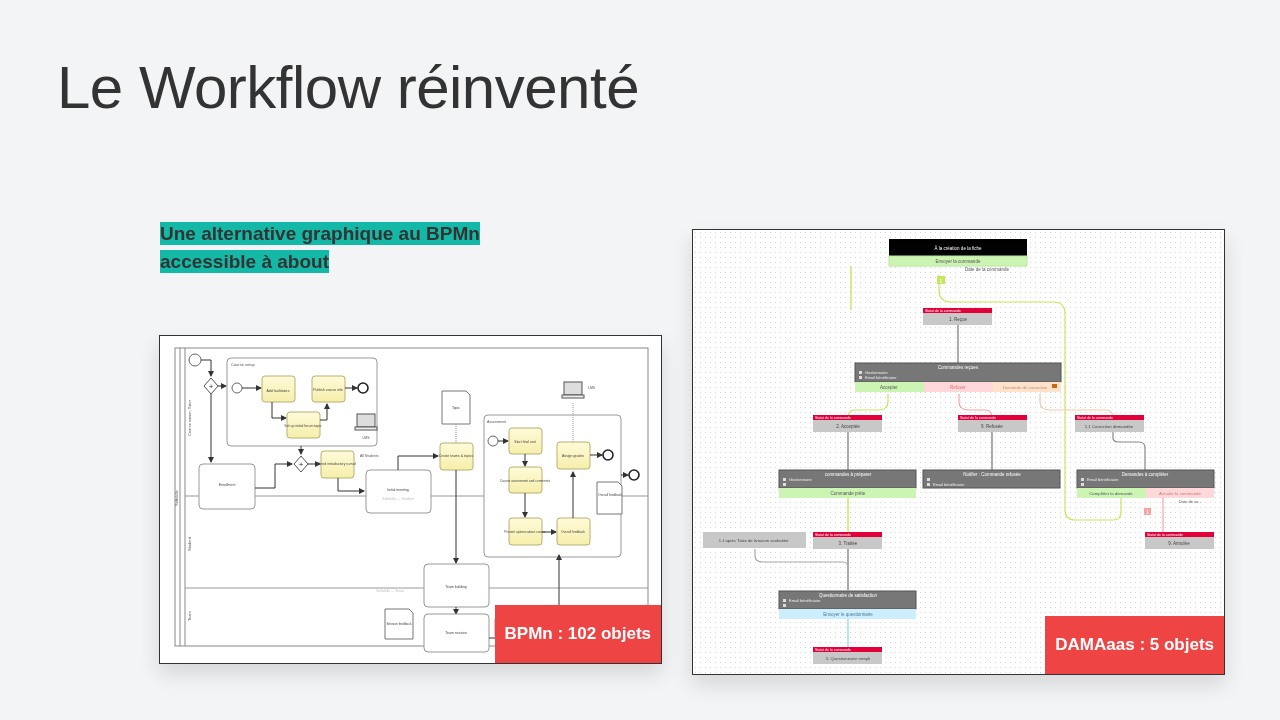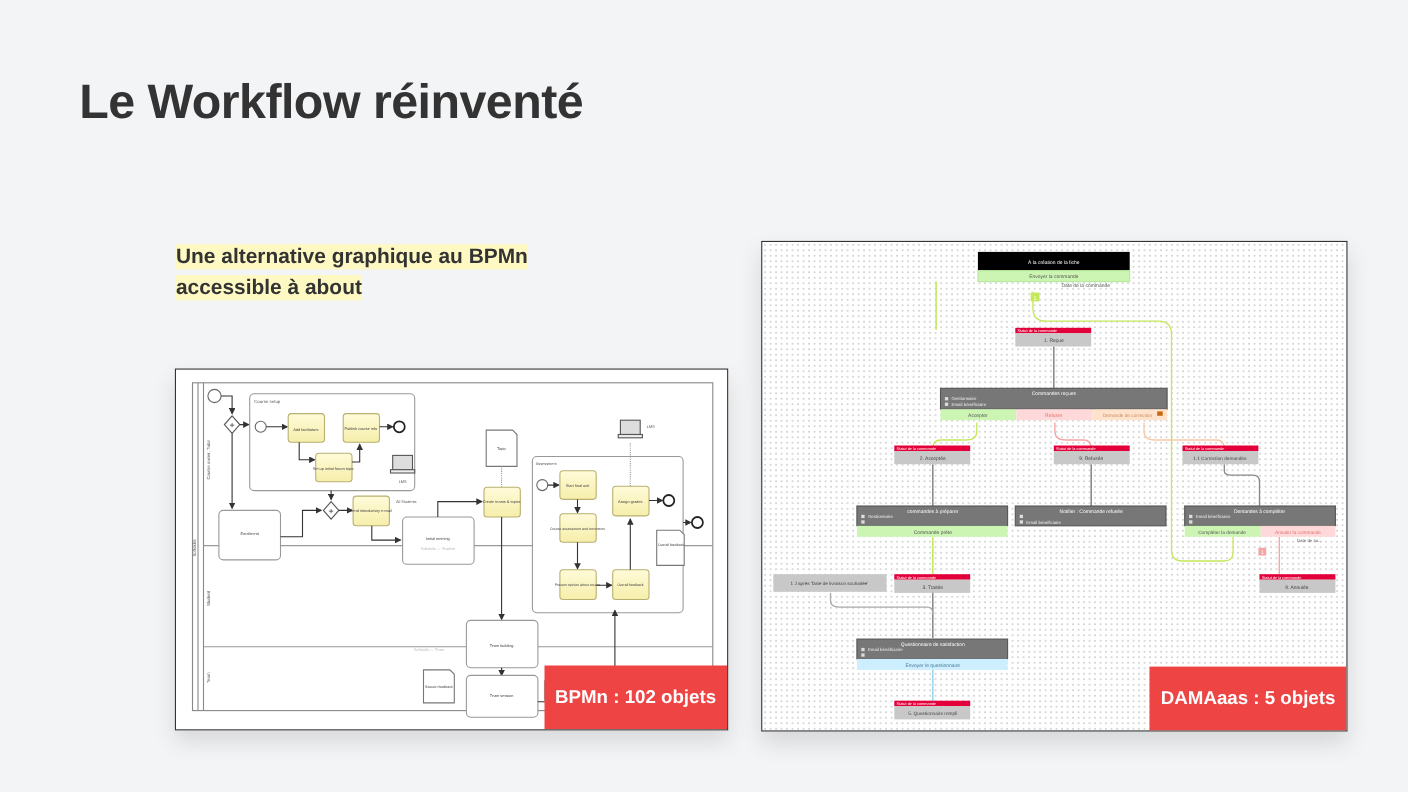--- a/index.html
+++ b/index.html
@@ -1,22 +1,22 @@
 <!DOCTYPE html>
 <html><head>
 <meta charset="utf-8">
 <style>
   html, body { margin:0; padding:0; }
   body { width:1280px; height:720px; background:#f3f4f6; position:relative; overflow:hidden; font-family:"Liberation Sans", sans-serif; color:#333; }
-  .title { position:absolute; left:56px; top:52px; font-size:44px; font-weight:bold; color:#333; letter-spacing:-0.5px; margin:16px; }
+  .title { position:absolute; left:56px; top:52px; font-size:60px; font-weight:normal; color:#333; letter-spacing:-0.5px; margin:1px; }
   .subtitle { position:absolute; left:160px; top:220px; width:330px; font-size:19px; font-weight:bold; line-height:28px; color:#333; }
-  .subtitle span { background:#fef9c3; box-decoration-break:clone; -webkit-box-decoration-break:clone; padding:1px 0; }
+  .subtitle span { background:#14b8a6; box-decoration-break:clone; -webkit-box-decoration-break:clone; padding:1px 0; }
   .card { position:absolute; background:#fff; border:1px solid #333; box-shadow:0 10px 20px rgba(0,0,0,0.12); overflow:hidden; }
   .card.bpmn { left:159px; top:335px; width:501px; height:327px; }
-  .card.dama { left:692px; top:219px; width:531px; height:444px; background-color:#fff;
+  .card.dama { left:692px; top:229px; width:531px; height:444px; background-color:#fff;
      background-image: radial-gradient(#d6d6d6 0.6px, transparent 0.7px); background-size:5px 5px; }
   .caption { position:absolute; right:0; bottom:0; background:#ef4444; color:#fff; font-weight:bold; font-size:17px; padding:19px 10px; }
   svg text { font-family:"Liberation Sans", sans-serif; }
 </style>
 </head>
 <body>
 
 <h1 class="title">Le Workflow réinventé</h1>
 
 <div class="subtitle">

